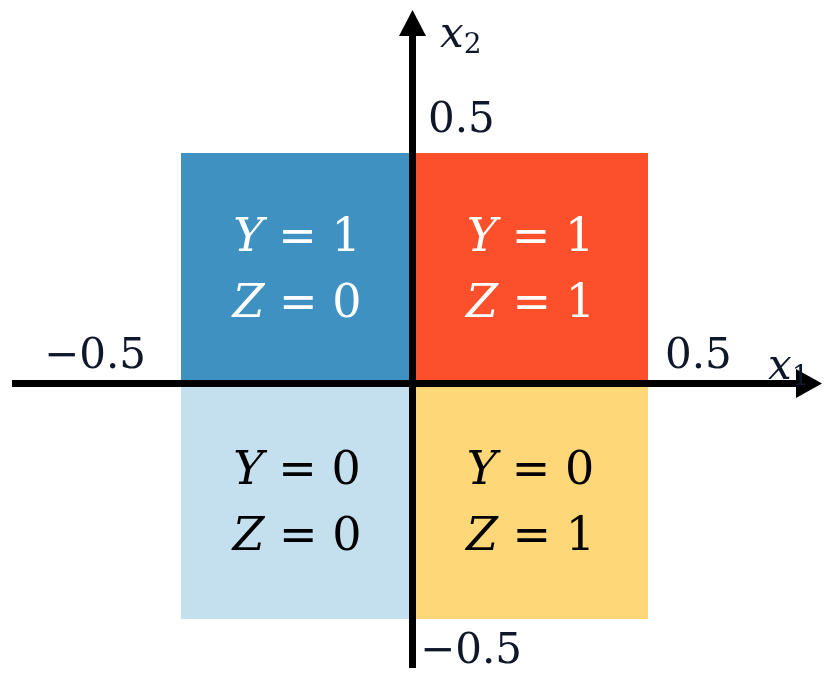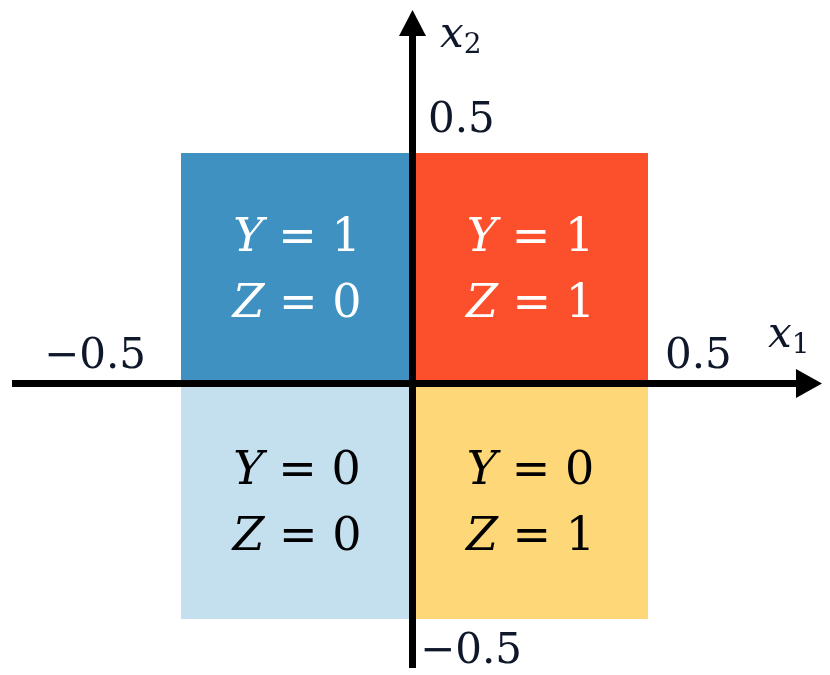--- a/index.html
+++ b/index.html
@@ -48,15 +48,15 @@
 </svg>
 
 <div class="lbl" style="left:440px; top:12px;">
   <i>x</i><sub>2</sub>
 </div>
 <div class="lbl" style="left:428px; top:97px;">0.5</div>
 <div class="lbl" style="left:420px; top:628px;">−0.5</div>
 
 <div class="lbl" style="left:44px; top:333px;">−0.5</div>
 <div class="lbl" style="left:665px; top:333px;">0.5</div>
-<div class="lbl" style="left:768px; top:312px;">
+<div class="lbl" style="left:768px; top:344px;">
   <i>x</i><sub>1</sub>
 </div>
 
 </body></html>

